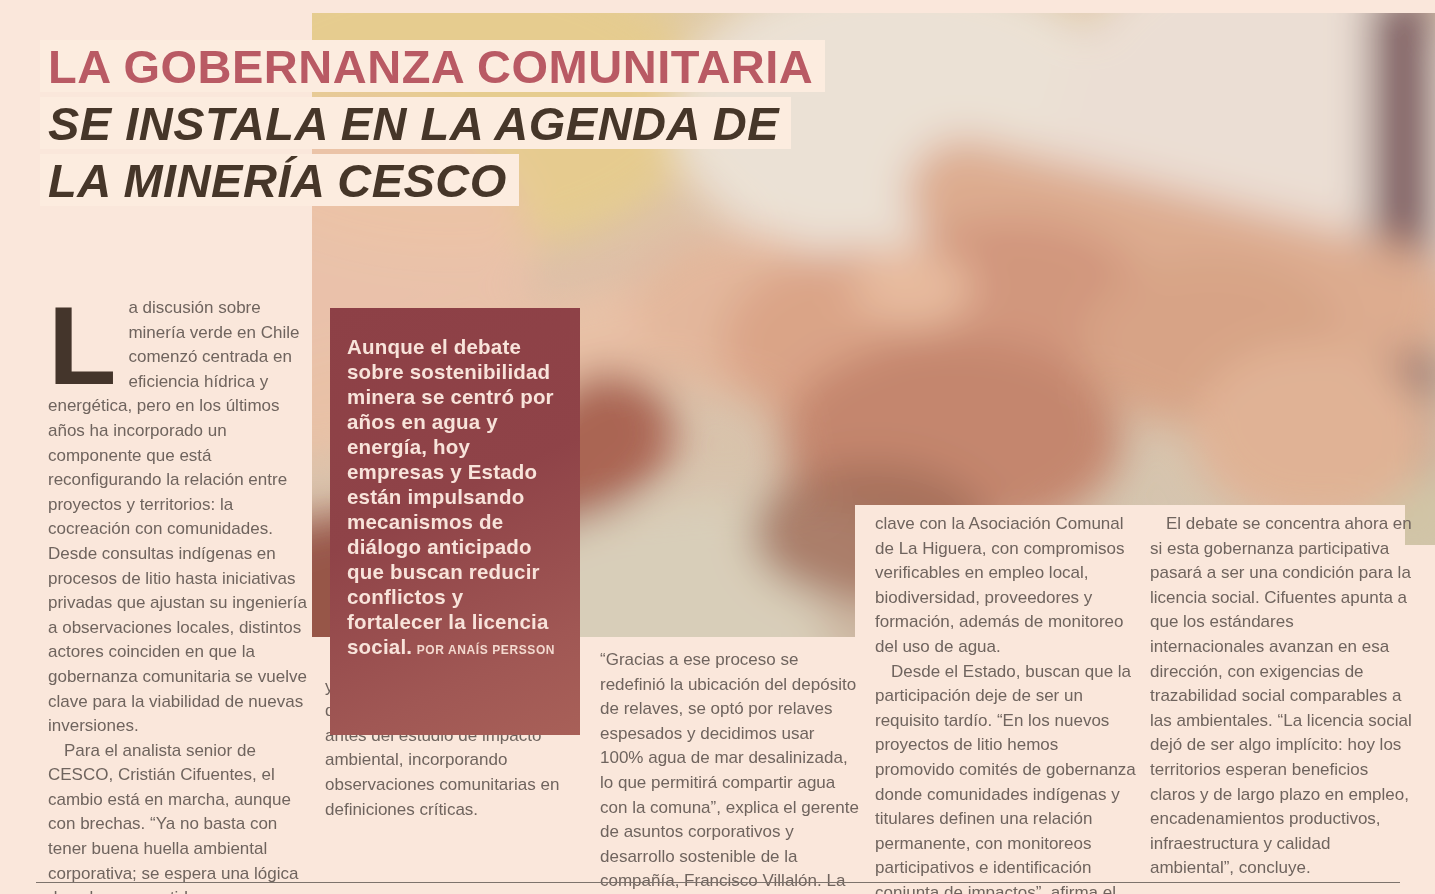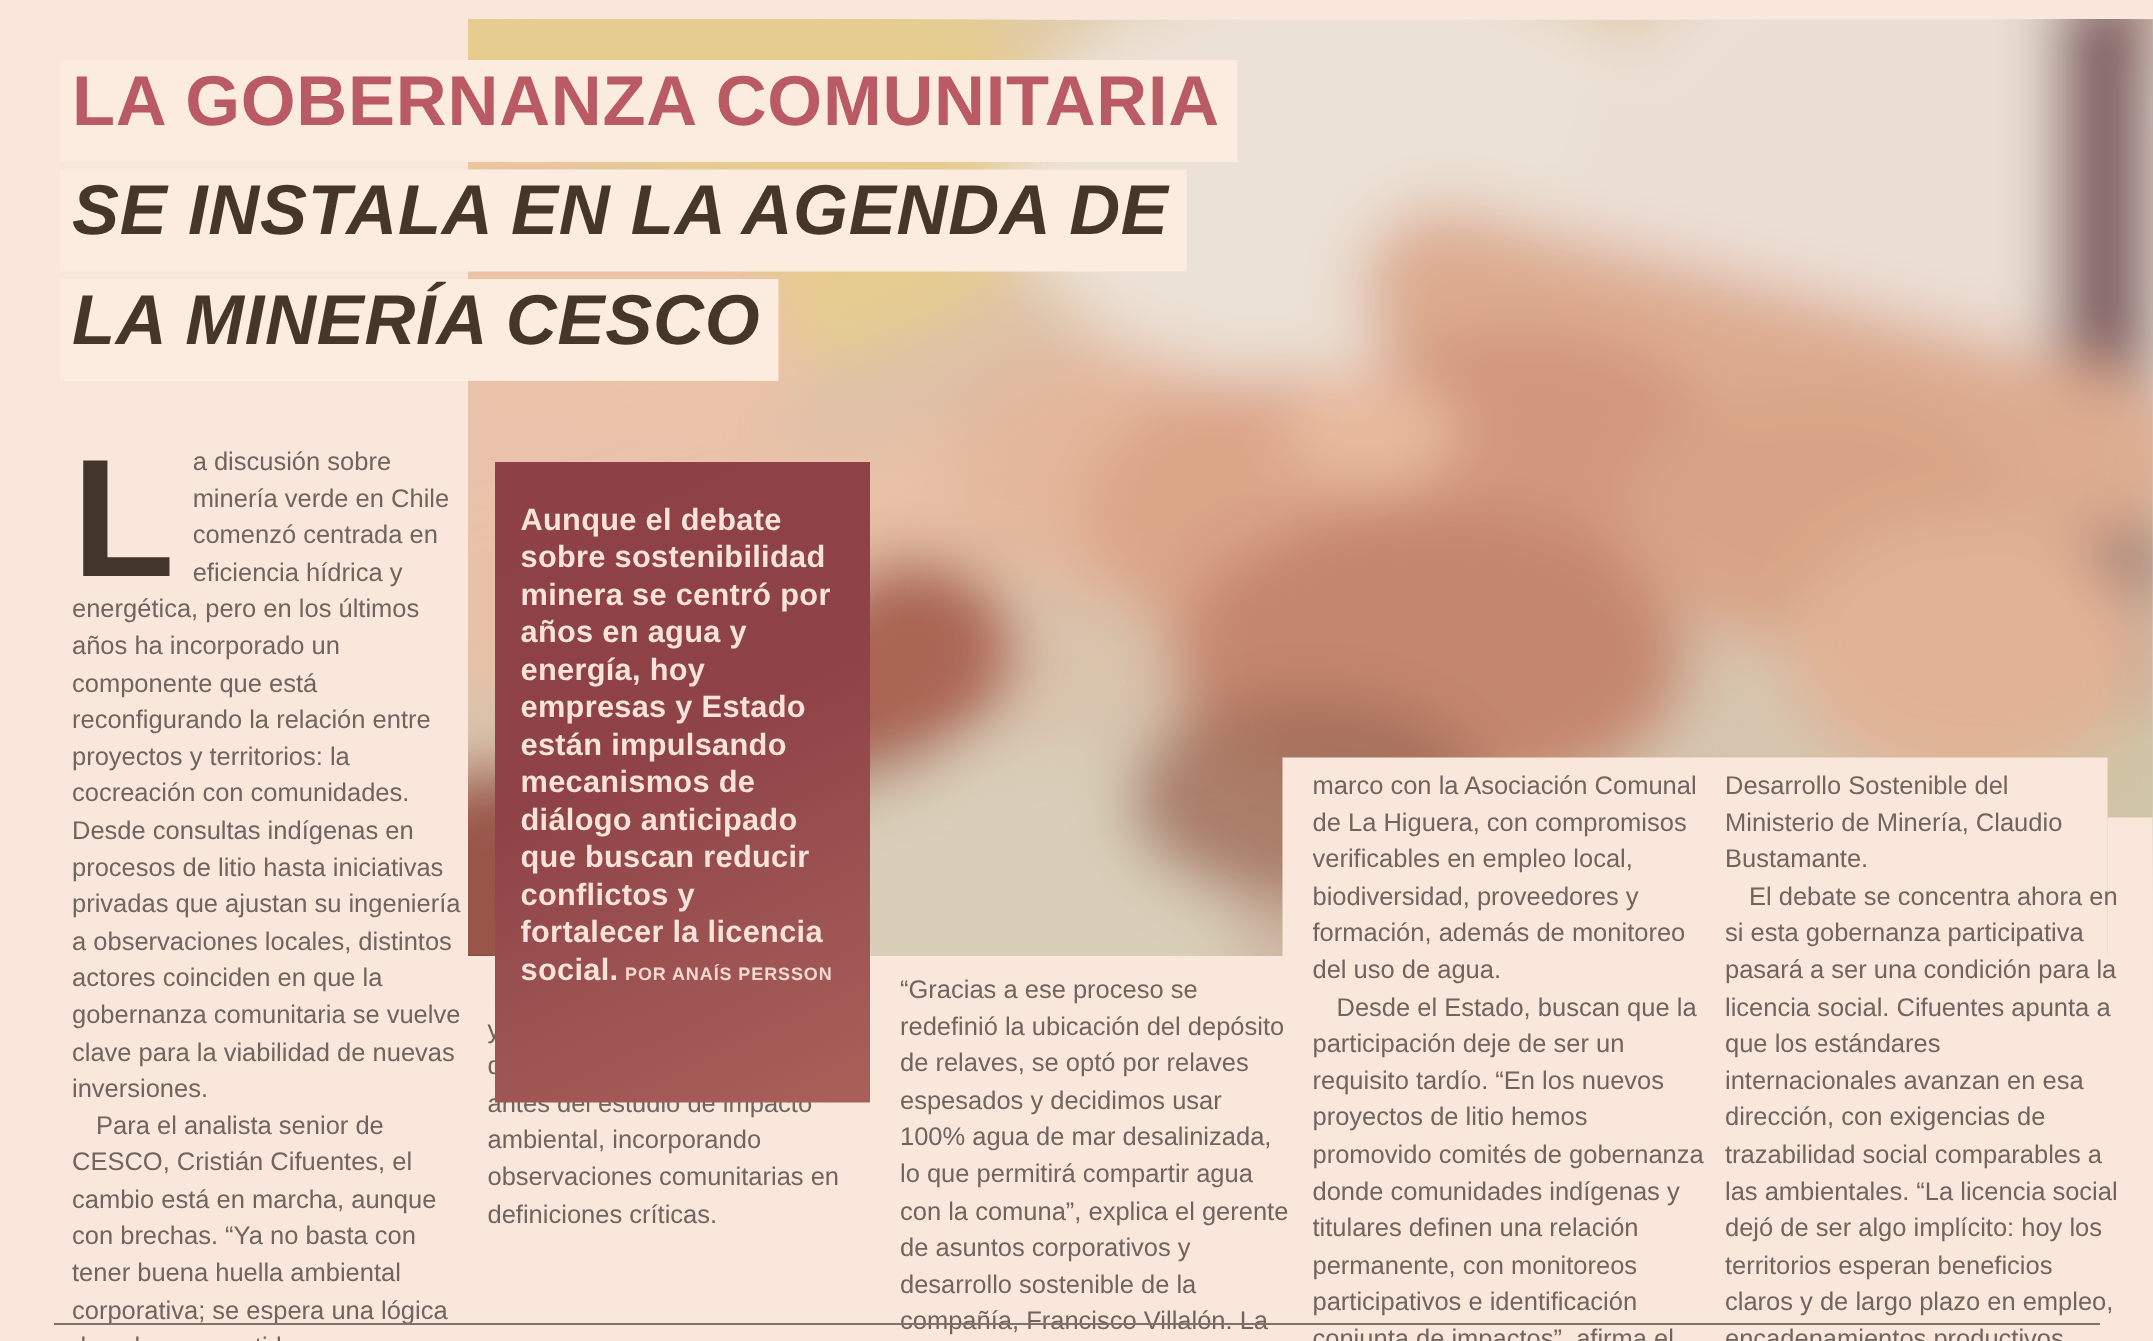--- a/index.html
+++ b/index.html
@@ -19,21 +19,21 @@
     overflow:hidden;z-index:1;
   }
   .photo svg{display:block;width:100%;height:100%;}
   .photo-mask{position:absolute;background:#fae7db;z-index:2;}
   .mask-a{left:855px;top:505px;width:550px;height:135px;}
   .mask-b{left:1405px;top:545px;width:30px;height:95px;}
 
   
   .headline{position:absolute;left:40px;top:40px;z-index:5;}
   .headline .hl{
-    display:table;background:#fcecdf;padding:2px 12px 16px 8px;
+    display:table;background:#fcecdf;padding:2px 12px 0 8px;
     font-weight:bold;font-size:47px;line-height:50px;letter-spacing:0.5px;
     margin-bottom:5px;white-space:nowrap;
   }
   .hl-red{color:#b95a64;}
   .hl-dark{color:#463629;font-style:italic;}
 
   
   .quote{
     position:absolute;left:330px;top:308px;width:250px;height:427px;
     z-index:6;box-sizing:border-box;padding:26px 16px 0 17px;
@@ -145,24 +145,23 @@
 
   <div class="col col-2">
     <p class="indent">En terreno, algunos proyectos ya muestran cambios. Dominga, de Andes Iron, inició su diálogo antes del estudio de impacto ambiental, incorporando observaciones comunitarias en definiciones críticas.</p>
   </div>
 
   <div class="col col-3">
     <p>“Gracias a ese proceso se redefinió la ubicación del depósito de relaves, se optó por relaves espesados y decidimos usar 100% agua de mar desalinizada, lo que permitirá compartir agua con la comuna”, explica el gerente de asuntos corporativos y desarrollo sostenible de la compañía, Francisco Villalón. La empresa estableció un acuerdo</p>
   </div>
 
   <div class="col col-4">
-    <p>marco con la Asociación Comunal de La Higuera, con compromisos verificables en empleo local, biodiversidad, proveedores y formación, además de monitoreo del uso de agua.</p>
+    <p>clave con la Asociación Comunal de La Higuera, con compromisos verificables en empleo local, biodiversidad, proveedores y formación, además de monitoreo del uso de agua.</p>
     <p class="indent">Desde el Estado, buscan que la participación deje de ser un requisito tardío. “En los nuevos proyectos de litio hemos promovido comités de gobernanza donde comunidades indígenas y titulares definen una relación permanente, con monitoreos participativos e identificación conjunta de impactos”, afirma el jefe de la División de</p>
   </div>
 
   <div class="col col-5">
-    <p>Desarrollo Sostenible del Ministerio de Minería, Claudio Bustamante.</p>
     <p class="indent">El debate se concentra ahora en si esta gobernanza participativa pasará a ser una condición para la licencia social. Cifuentes apunta a que los estándares internacionales avanzan en esa dirección, con exigencias de trazabilidad social comparables a las ambientales. “La licencia social dejó de ser algo implícito: hoy los territorios esperan beneficios claros y de largo plazo en empleo, encadenamientos productivos, infraestructura y calidad ambiental”, concluye.</p>
   </div>
 
   <div class="bottom-rule"></div>
 
 </div>
 
 </body></html>

